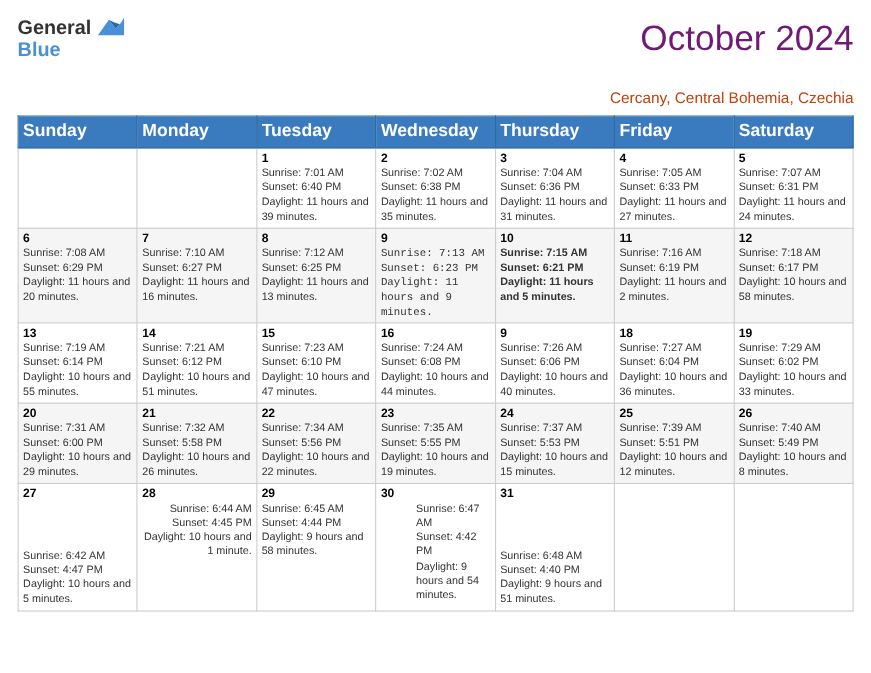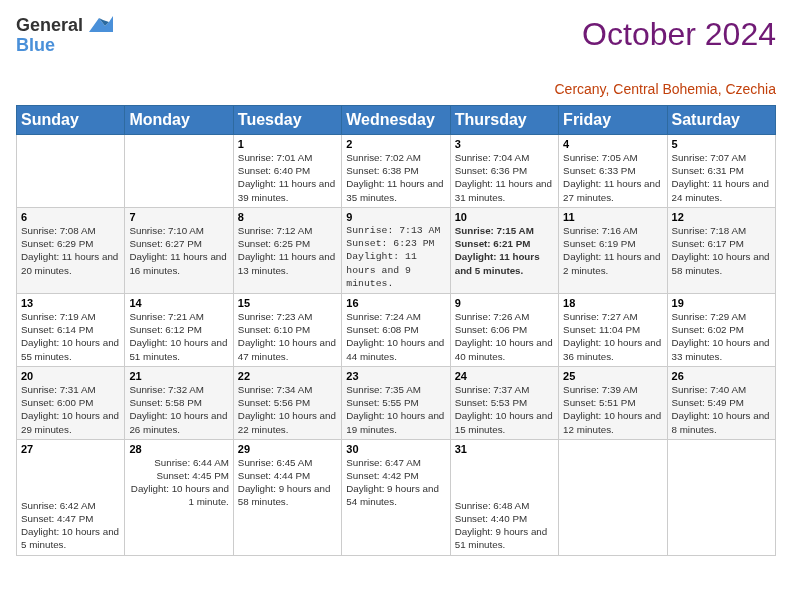--- a/index.html
+++ b/index.html
@@ -232,21 +232,21 @@
           </td>
           <td>
             <span class="day-num">9</span>
             <div class="day-info" style="white-space: pre-line;">Sunrise: 7:26 AM
 Sunset: 6:06 PM
 Daylight: 10 hours and 40 minutes.</div>
           </td>
           <td>
             <span class="day-num">18</span>
             <div class="day-info" style="white-space: pre-line;">Sunrise: 7:27 AM
-Sunset: 11:04 PM
+Sunset: 6:04 PM
 Daylight: 10 hours and 36 minutes.</div>
           </td>
           <td>
             <span class="day-num">19</span>
             <div class="day-info" style="white-space: pre-line;">Sunrise: 7:29 AM
 Sunset: 6:02 PM
 Daylight: 10 hours and 33 minutes.</div>
           </td>
         </tr>
         <tr>
@@ -307,21 +307,21 @@
 Daylight: 10 hours and 1 minute.</div>
           </td>
           <td>
             <span class="day-num">29</span>
             <div class="day-info" style="white-space: pre-line;">Sunrise: 6:45 AM
 Sunset: 4:44 PM
 Daylight: 9 hours and 58 minutes.</div>
           </td>
           <td>
             <span class="day-num">30</span>
-            <div class="day-info" style="white-space: pre-line;">Sunrise: 6:47 AM
+            <div class="day-info" style="white-space: pre-line; margin-left: 32px;">Sunrise: 6:47 AM
 Sunset: 4:42 PM
 Daylight: 9 hours and 54 minutes.</div>
           </td>
           <td>
             <span class="day-num">31</span>
             <div class="day-info" style="white-space: pre-line; margin-top: 44px;">Sunrise: 6:48 AM
 Sunset: 4:40 PM
 Daylight: 9 hours and 51 minutes.</div>
           </td>
           <td class="empty"></td>

